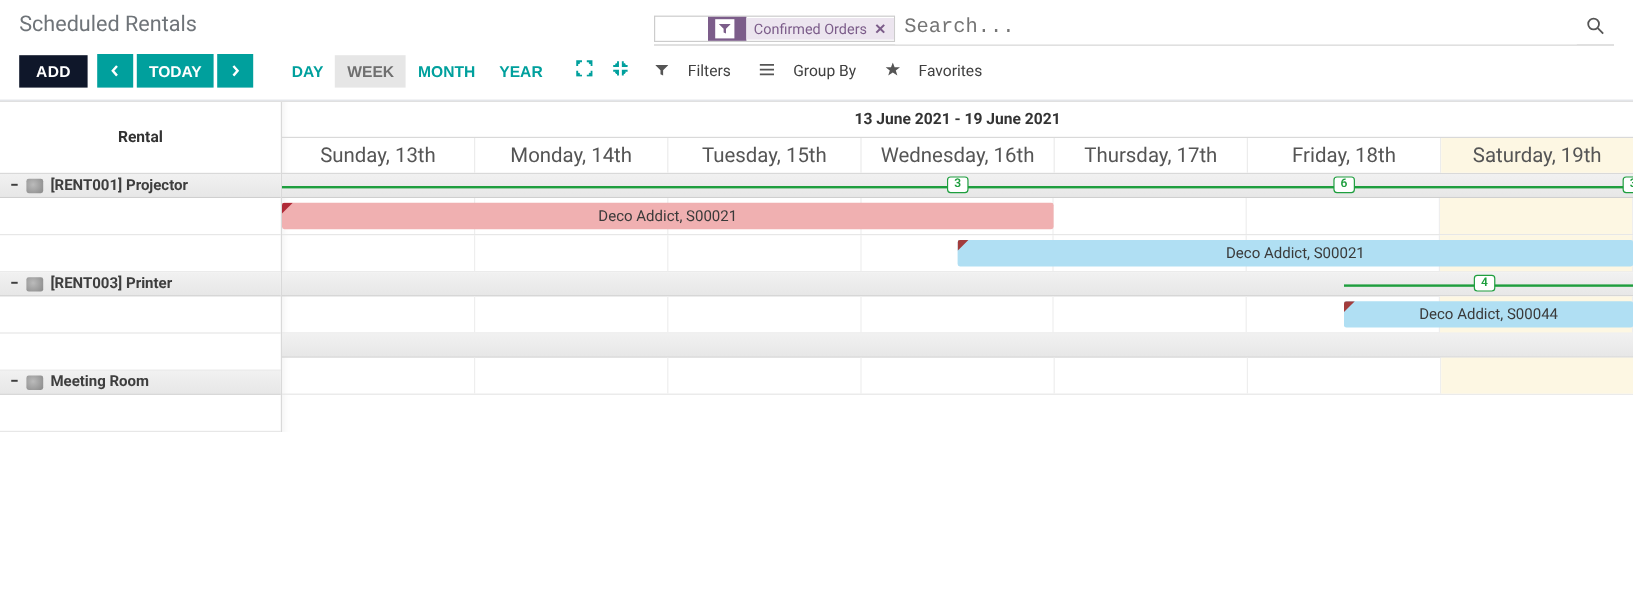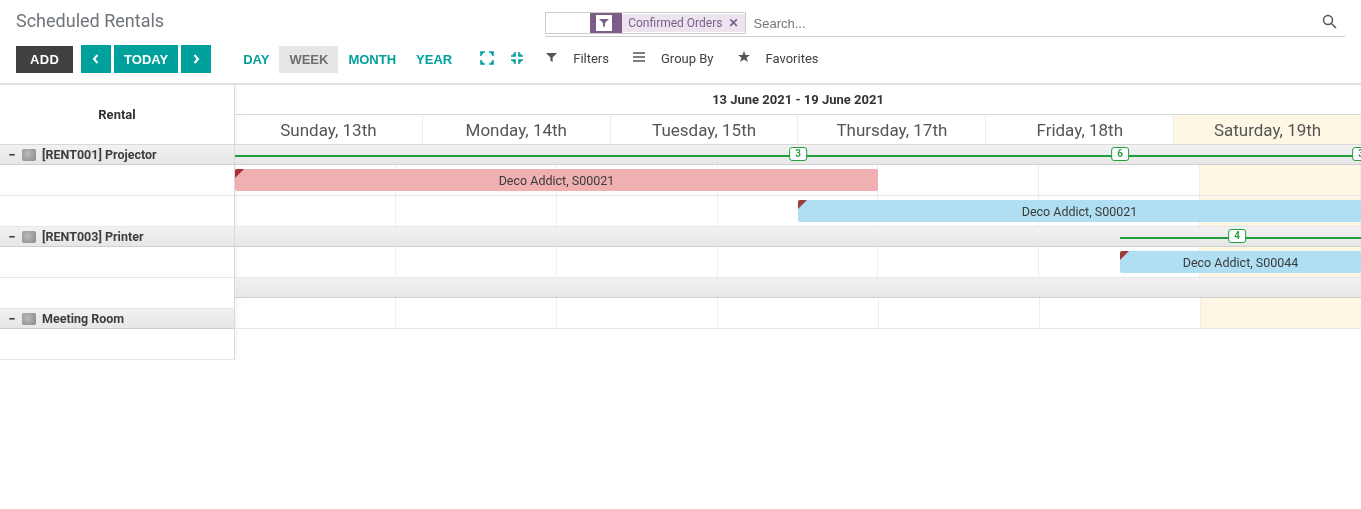--- a/index.html
+++ b/index.html
@@ -10,26 +10,26 @@
 .toolbar-title { font-size: 18px; color: #6f7479; font-weight: 400; margin-bottom: 14px; }
 .toolbar-right { flex: 1; padding-left: 20px; }
 
 .searchbar-row { display: flex; align-items: center; border-bottom: 1px solid #ccc; margin-left: 1px; }
 .filter-chip { display: inline-flex; align-items: center; background: #7c5d8a; border: 1px solid #6b5179; padding: 2px 6px; font-size: 12px; }
 .filter-chip .chip-icon { width: 16px; height: 16px; background: #fff; color: #7c5d8a; display: inline-flex; align-items: center; justify-content: center; margin-right: 4px; font-size: 10px; }
 .chip-outer { border: 1px solid #ccc; display: inline-flex; align-items: center; padding-left: 44px; }
 .chip-outer .filter-chip { border: none; }
 .chip-outer .chip-body { background: #ece5ef; color: #7c5d8a; padding: 2px 6px; display: inline-flex; align-items: center; font-size: 12px; }
 .chip-outer .chip-body .chip-x { margin-left: 6px; font-weight: bold; cursor: pointer; color: #7c5d8a; }
-.search-input { flex: 1; border: none; outline: none; padding: 4px 8px; font-size: 13px; color: #701a75; }
+.search-input { flex: 1; border: none; outline: none; padding: 4px 8px; font-size: 17px; color: #701a75; font-family: Liberation Mono, monospace; }
 .search-icon { padding: 4px 8px; cursor: pointer; color: #555; }
 
 .controls-row { display: flex; align-items: center; margin-top: 14px; }
 .btn { display: inline-flex; align-items: center; justify-content: center; padding: 5px 10px; border: none; cursor: pointer; font-size: 13px; font-weight: 600; }
-.btn-primary { background: #404040; color: #fff; }
+.btn-primary { background: #0f172a; color: #fff; }
 .btn-primary.add { padding: 6px 14px; font-weight: 700; letter-spacing: 0.3px; }
 .btn-nav { background: #00a09d; color: #fff; width: 30px; height: 28px; }
 .btn-today { background: #00a09d; color: #fff; height: 28px; font-weight: 700; padding: 0 10px; }
 .btn-group { display: inline-flex; gap: 3px; margin-left: 8px; }
 .scale-group { display: inline-flex; margin-left: 22px; }
 .scale-btn { padding: 6px 10px; font-size: 13px; font-weight: 600; color: #00a09d; cursor: pointer; background: transparent; border: none; }
 .scale-btn.active { background: #e6e6e6; color: #6f6f6f; }
 .expand-icons { display: inline-flex; gap: 16px; margin-left: 18px; color: #00a09d; font-size: 14px; }
 .expand-icons span { cursor: pointer; }
 
@@ -194,20 +194,21 @@
         </div>
         <div class="lane"></div>
       </div>
   </div>
   <div class="gantt-body shadow-left">
     <div class="head-row">13 June 2021 - 19 June 2021</div>
     <div class="days-row" id="days-row">
         <div class="day-cell">Sunday, 13th</div>
         <div class="day-cell">Monday, 14th</div>
         <div class="day-cell">Tuesday, 15th</div>
+        <div class="day-cell">Wednesday, 16th</div>
         <div class="day-cell">Thursday, 17th</div>
         <div class="day-cell">Friday, 18th</div>
         <div class="day-cell weekend">Saturday, 19th</div>
       </div>
     <div id="body-rows">
         <div class="body-group-row">
           <div class="avail-line" style="left: 0%; width: 50%;"></div>
           <div class="avail-badge" style="left: 50%;">3</div>
           <div class="avail-line" style="left: 50%; width: 28.6%;"></div>
           <div class="avail-badge" style="left: 78.6%;">6</div>

